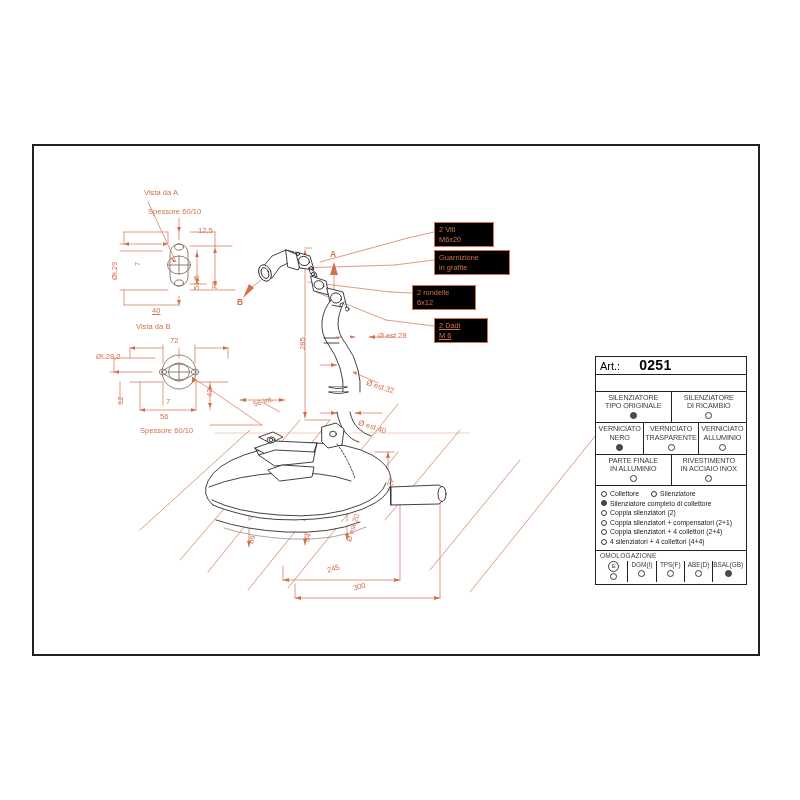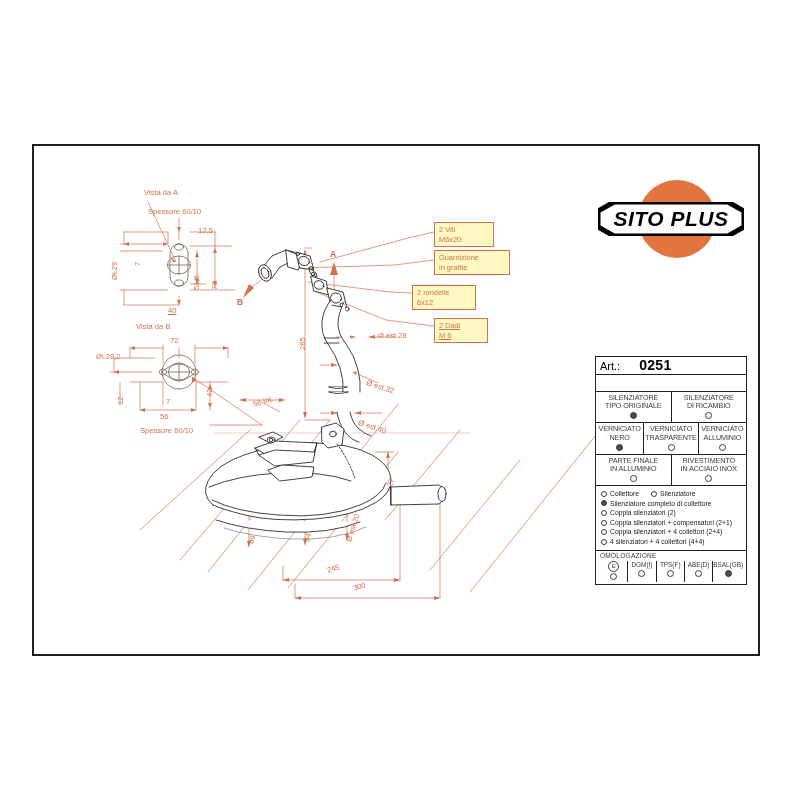--- a/index.html
+++ b/index.html
@@ -60,21 +60,21 @@
   .omocell:last-child{border-right:none;}
   .omocell .t{font-size:6.4px;line-height:8.4px;color:#3a3a3a;}
   .omocell .e{display:inline-block;width:9px;height:9px;border:1px solid #3a3a3a;
               border-radius:50%;font-size:6px;line-height:8px;}
 
   
   .lab{position:absolute;color:#d4704a;font-size:7.6px;line-height:9px;
        white-space:nowrap;}
   .lab.b{font-weight:bold;}
   .vert{transform-origin:0 0;}
-  .callout{position:absolute;border:1px solid #d4704a;background:#fef9c3;
+  .callout{position:absolute;border:1px solid #d4704a;background:#000000;
            color:#d4704a;font-size:7.4px;line-height:9.5px;padding:2px 4px;
            white-space:nowrap;box-sizing:border-box;}
 </style>
 </head>
 <body>
 
 <div id="root">
 
   <div class="frame"></div>
 
@@ -351,21 +351,21 @@
   </svg>
   </div>
 
   <div class="lab" style="left:144px;top:188px;">Vista da A</div>
   <div class="lab" style="left:148px;top:207px;">Spessore 60/10</div>
   <div class="lab vert" style="left:110px;top:248px;transform:rotate(-90deg) translate(-32px,0);">Øi.29</div>
   <div class="lab vert" style="left:133px;top:248px;transform:rotate(-90deg) translate(-18px,0);">7</div>
   <div class="lab" style="left:198px;top:226px;">12,5</div>
   <div class="lab vert" style="left:192px;top:290px;transform:rotate(-90deg) translate(0,0);">51,6</div>
   <div class="lab vert" style="left:210px;top:290px;transform:rotate(-90deg) translate(0,0);">70</div>
-  <div class="lab" style="left:168px;top:306px;text-decoration:underline;">40</div>
+  <div class="lab" style="left:152px;top:306px;text-decoration:underline;">40</div>
 
   <div class="lab" style="left:136px;top:322px;">Vista da B</div>
   <div class="lab" style="left:96px;top:352px;">Øi.28,2</div>
   <div class="lab" style="left:170px;top:336px;">72</div>
   <div class="lab vert" style="left:205px;top:397px;transform:rotate(-90deg);">42</div>
   <div class="lab vert" style="left:116px;top:405px;transform:rotate(-90deg);">12</div>
   <div class="lab" style="left:166px;top:397px;">7</div>
   <div class="lab" style="left:160px;top:412px;">56</div>
   <div class="lab" style="left:140px;top:426px;">Spessore 60/10</div>
 
@@ -394,29 +394,20 @@
   <div class="lab" style="left:368px;top:378px;transform:rotate(18deg);transform-origin:0 0;">Ø est.32</div>
   <div class="lab" style="left:360px;top:418px;transform:rotate(18deg);transform-origin:0 0;">Ø est.40</div>
   <div class="lab vert" style="left:344px;top:540px;transform:rotate(-72deg);transform-origin:0 0;">Ø est.20</div>
   <div class="lab" style="left:252px;top:400px;transform:rotate(-16deg);transform-origin:0 0;">56 int.</div>
   <div class="lab vert" style="left:246px;top:542px;transform:rotate(-72deg);transform-origin:0 0;">86</div>
   <div class="lab vert" style="left:302px;top:540px;transform:rotate(-72deg);transform-origin:0 0;">84</div>
   <div class="lab vert" style="left:385px;top:485px;transform:rotate(-72deg);transform-origin:0 0;">27</div>
   <div class="lab" style="left:326px;top:566px;transform:rotate(-16deg);transform-origin:0 0;">245</div>
   <div class="lab" style="left:352px;top:584px;transform:rotate(-16deg);transform-origin:0 0;">300</div>
 
-  <div class="logo">
-    <div class="logo-circle"></div>
-    <div class="logo-banner">
-      <svg class="logo-banner-inner" viewBox="0 0 146 34" width="146" height="34">
-        <polygon points="0,9 16,0 130,0 146,9 146,25 130,34 16,34 0,25" fill="#ffffff" stroke="#000000" stroke-width="5"></polygon>
-      </svg>
-      <div class="logo-text">SITO PLUS</div>
-    </div>
-  </div>
 
   <div class="spec">
 
     <div class="row art">
       <span class="lbl">Art.:</span>
       <span class="val">0251</span>
     </div>
 
 
     <div class="row blank"></div>

